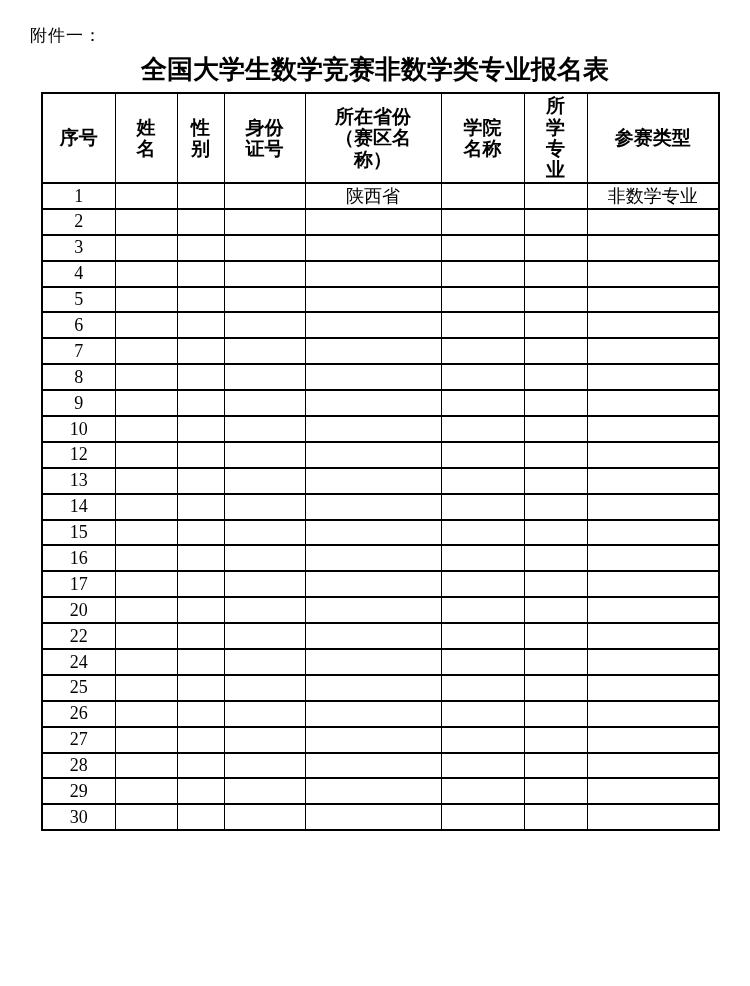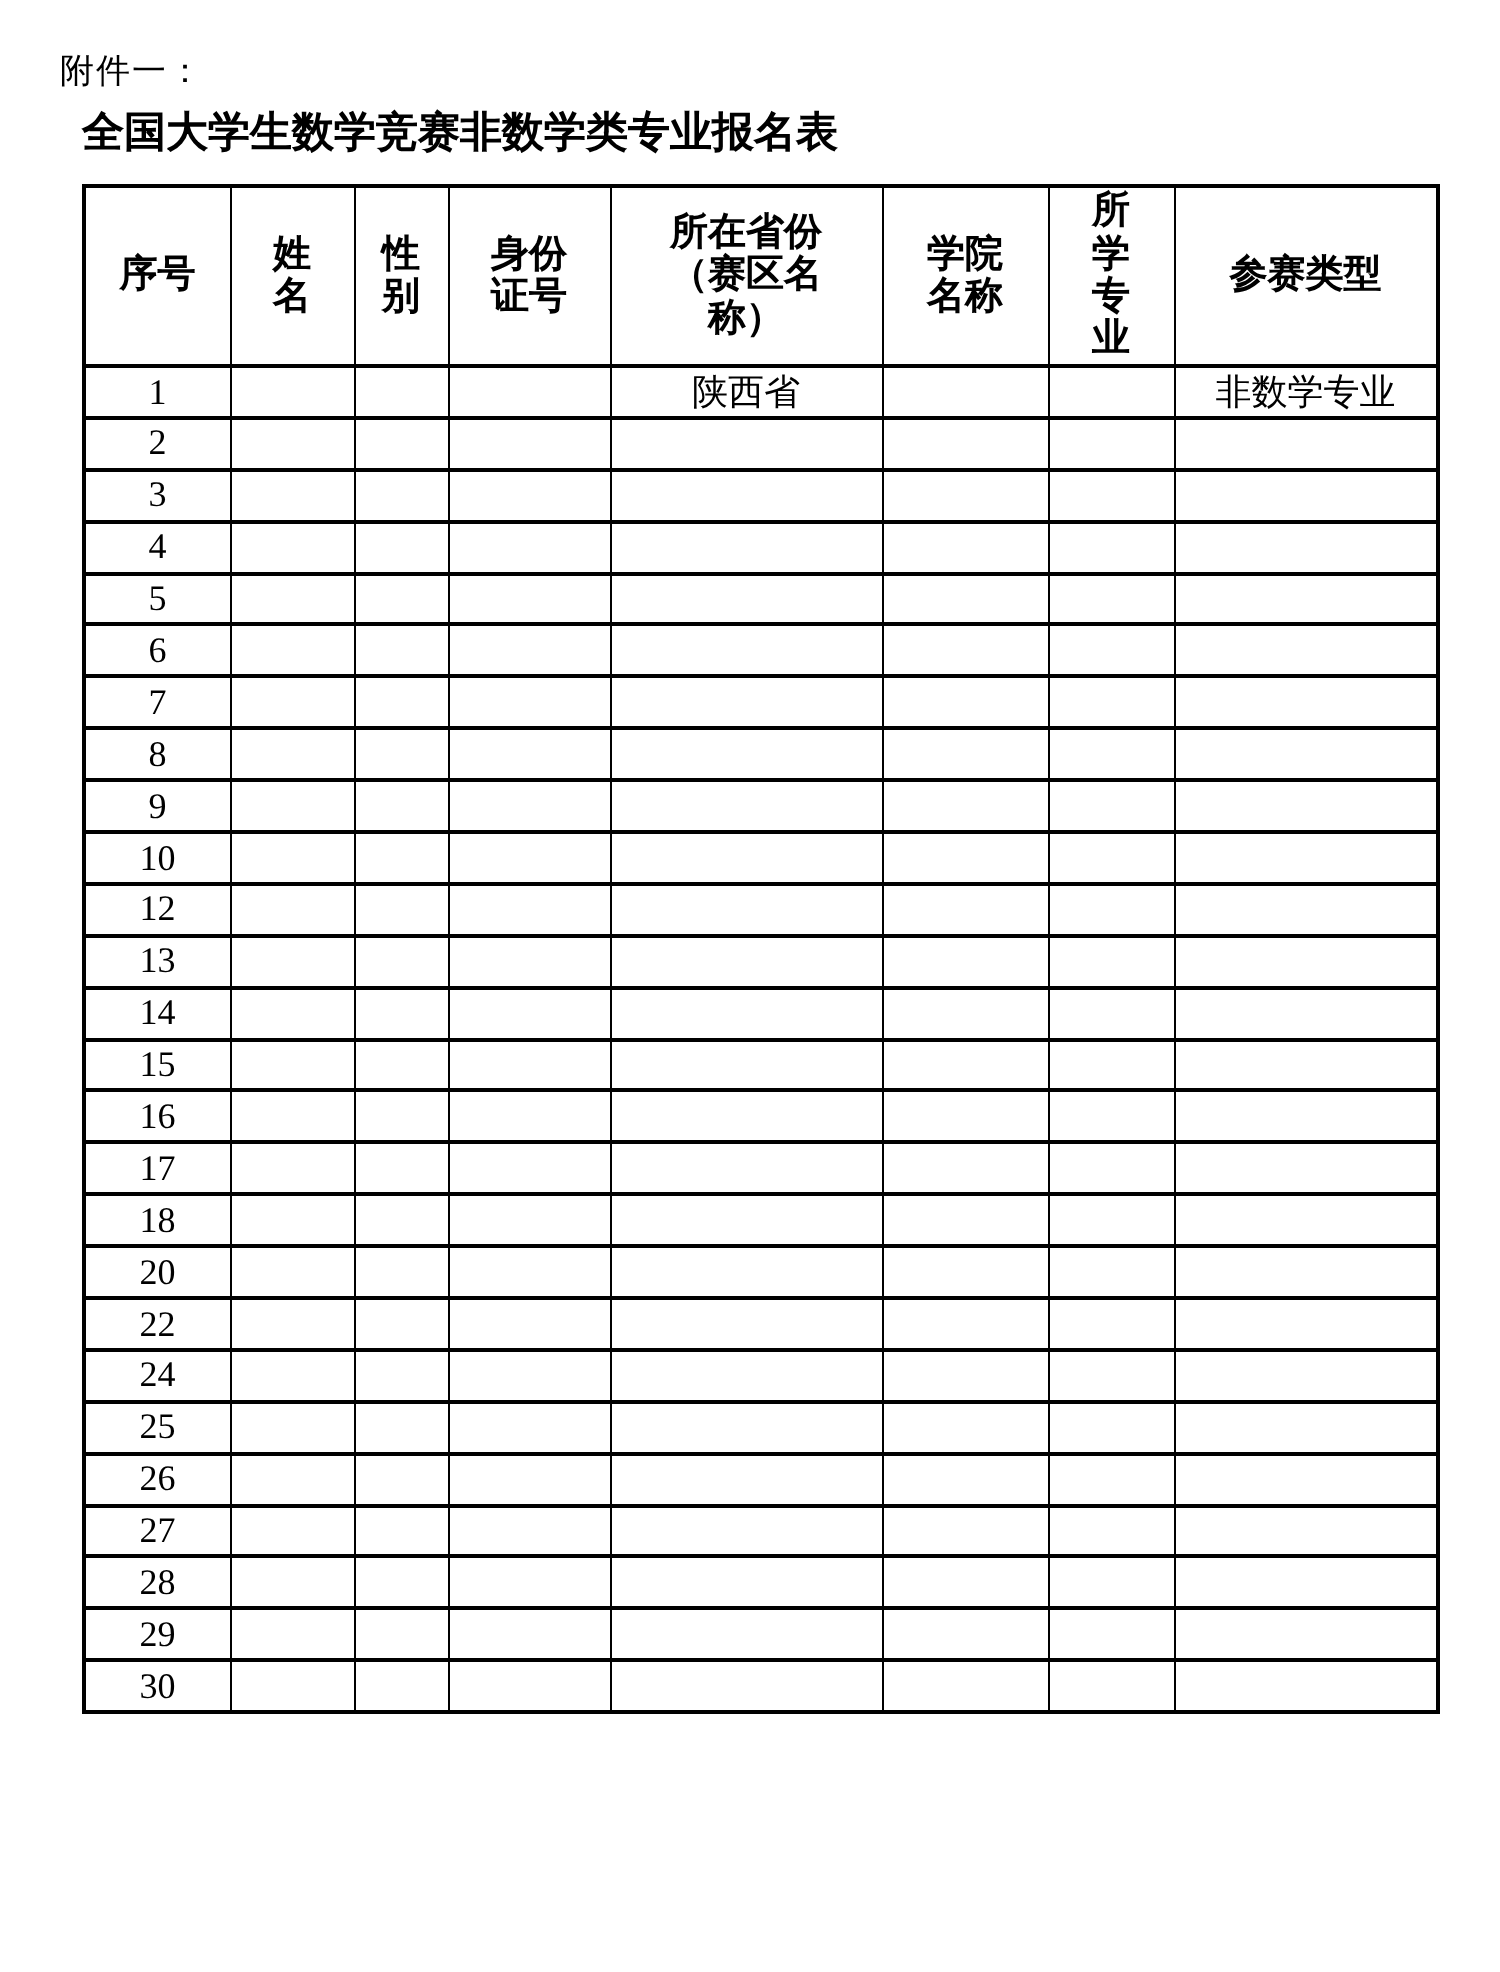--- a/index.html
+++ b/index.html
@@ -14,21 +14,22 @@
   .attachment-label {
     position: absolute;
     left: 30px; top: 24px;
     font-size: 17px;
     letter-spacing: 1px;
   }
   .form-title {
     position: absolute;
     left: 41px; top: 52px;
     width: 668px;
-    font-size: 21px;
+    text-align: center;
+    font-size: 26px;
     font-weight: bold;
   }
   table.reg-table {
     position: absolute;
     left: 41px; top: 92px;
     width: 677px;
     border-collapse: collapse;
     table-layout: fixed;
     border: 2px solid #000;
   }
@@ -259,30 +260,20 @@
         <td>17</td>
         <td></td>
         <td></td>
         <td></td>
         <td></td>
         <td></td>
         <td></td>
         <td></td>
       </tr>
       <tr>
-        <td>18</td>
-        <td></td>
-        <td></td>
-        <td></td>
-        <td></td>
-        <td></td>
-        <td></td>
-        <td></td>
-      </tr>
-      <tr>
         <td>20</td>
         <td></td>
         <td></td>
         <td></td>
         <td></td>
         <td></td>
         <td></td>
         <td></td>
       </tr>
       <tr>

